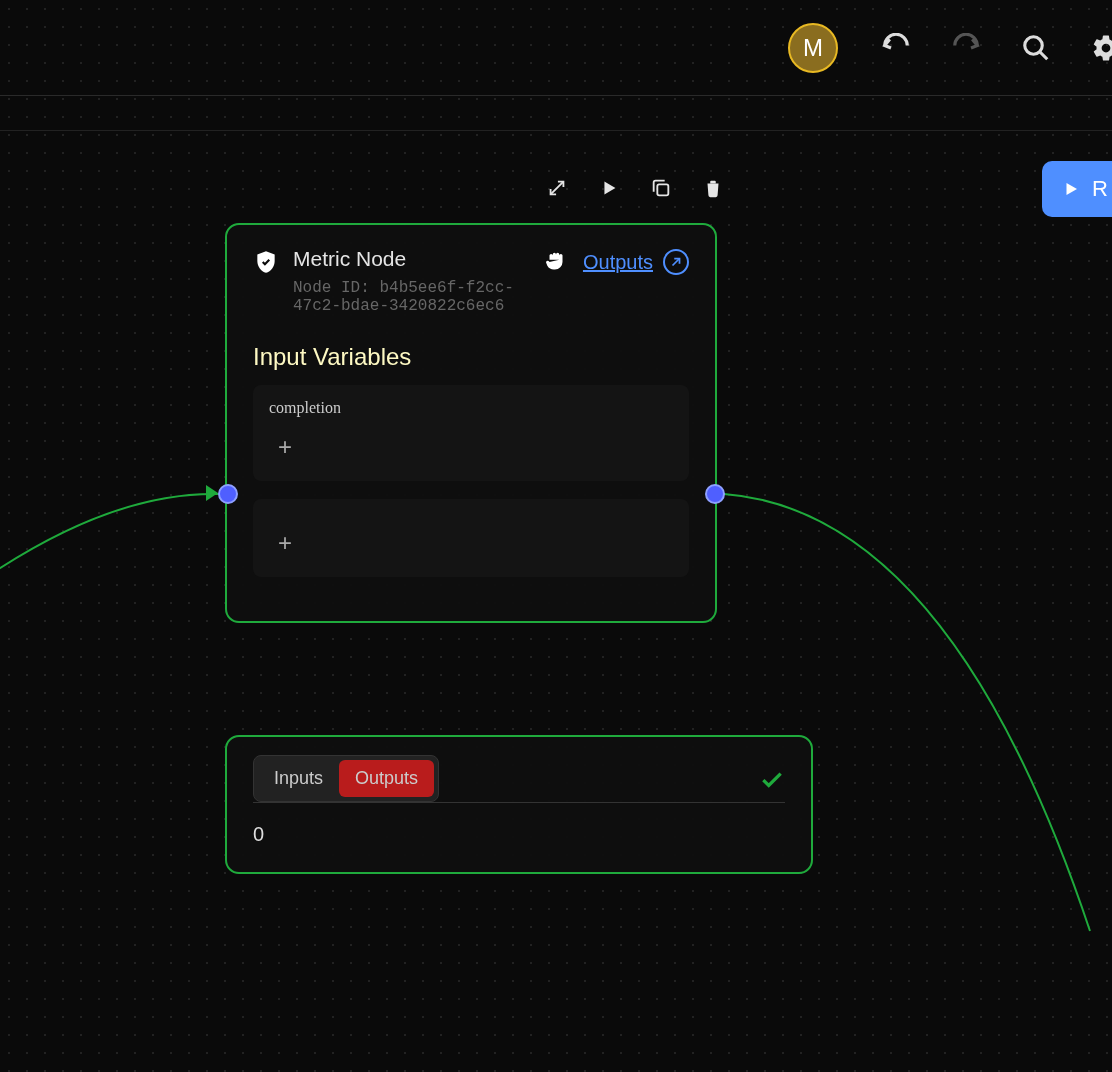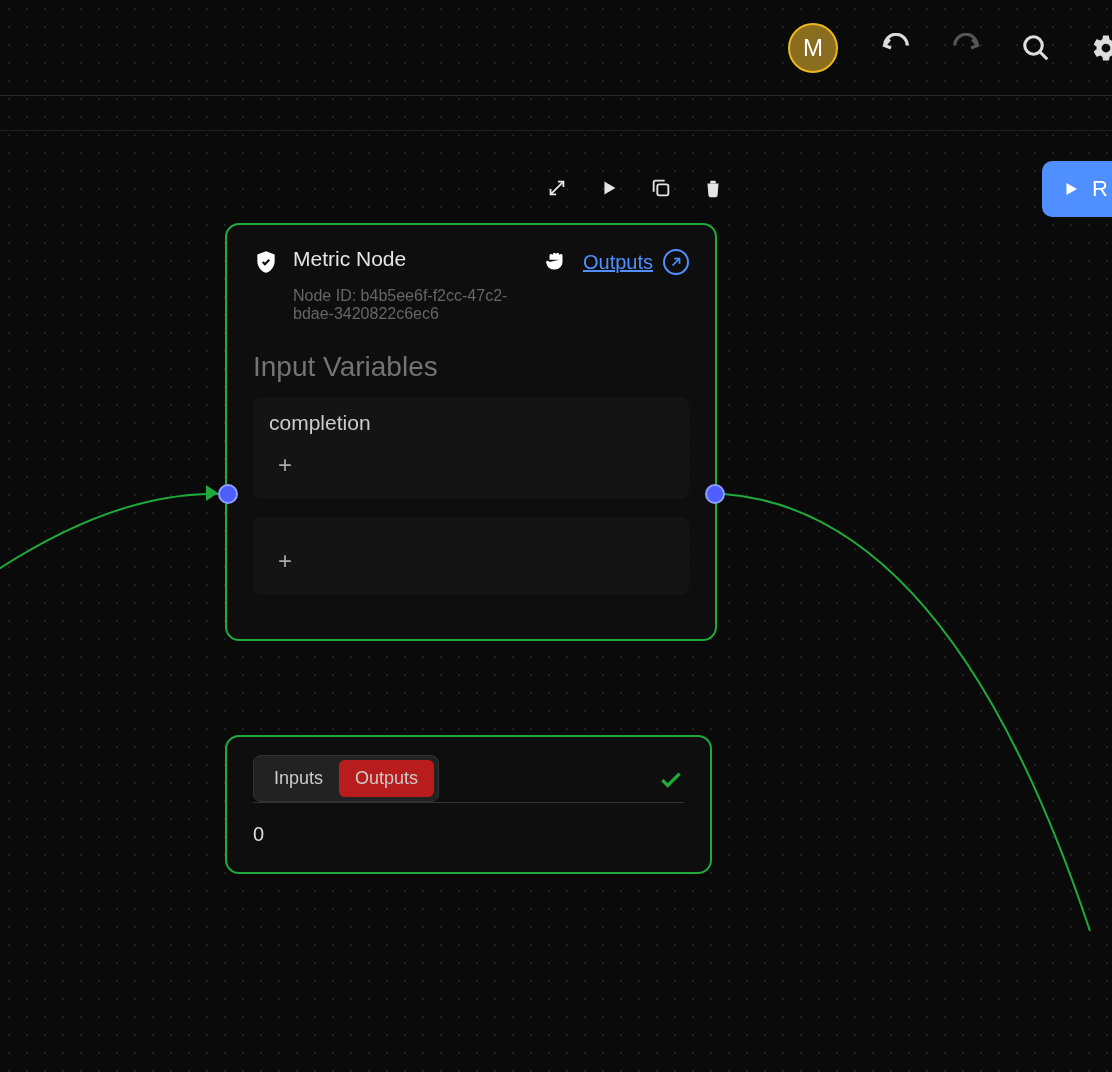--- a/index.html
+++ b/index.html
@@ -151,21 +151,21 @@
     .shield-icon {
       width: 26px;
       height: 26px;
       color: #fff;
       flex-shrink: 0;
       margin-top: 2px;
     }
     .shield-icon svg { width: 100%; height: 100%; }
     .node-title-block { flex: 1; }
     .node-title { font-size: 21px; color: #e5e5e5; }
-    .node-id { font-size: 16px; color: #666; margin-top: 16px; font-family: Liberation Sans, sans-serif; }
+    .node-id { font-size: 16px; color: #666; margin-top: 8px; font-family: Liberation Mono, monospace; }
     .grab-icon {
       width: 26px; height: 26px; color: #fff; cursor: grab; flex-shrink: 0;
       display:flex; align-items:center; justify-content:center;
       margin-top: 2px;
     }
     .grab-icon svg { width: 100%; height: 100%; }
     .metric-link {
       display: flex;
       align-items: center;
       gap: 10px;
@@ -179,35 +179,35 @@
       width: 26px; height: 26px;
       border: 2px solid #4f8fff;
       border-radius: 50%;
       display: flex;
       align-items: center;
       justify-content: center;
     }
     .ext-icon svg { width: 14px; height: 14px; }
 
     .section-label {
-      font-size: 28px;
-      color: #737373;
+      font-size: 24px;
+      color: #fef9c3;
       margin-top: 28px;
       margin-bottom: 14px;
     }
 
     .var-block {
       background: #141414;
       border-radius: 8px;
       padding: 14px 16px 18px 16px;
       margin-bottom: 18px;
     }
     .var-name {
-      font-family: Liberation Sans, sans-serif;
-      font-size: 21px;
+      font-family: Liberation Serif, serif;
+      font-size: 16px;
       color: #ccc;
       margin-bottom: 12px;
     }
     .var-input {
       width: 100%;
       background: transparent;
       border: 1px solid #444;
       border-radius: 8px;
       padding: 12px 14px;
       font-size: 19px;
@@ -227,21 +227,21 @@
       display: flex;
       align-items: center;
       justify-content: center;
     }
 
     
     .result-card {
       position: absolute;
       top: 604px;
       left: 225px;
-      width: 487px;
+      width: 588px;
       border: 2px solid #1faa3c;
       border-radius: 14px;
       background: rgba(15, 15, 15, 0.95);
       padding: 18px 26px 26px 26px;
       z-index: 5;
     }
     .tab-row {
       display: flex;
       align-items: center;
       border-bottom: 1px solid #333;

